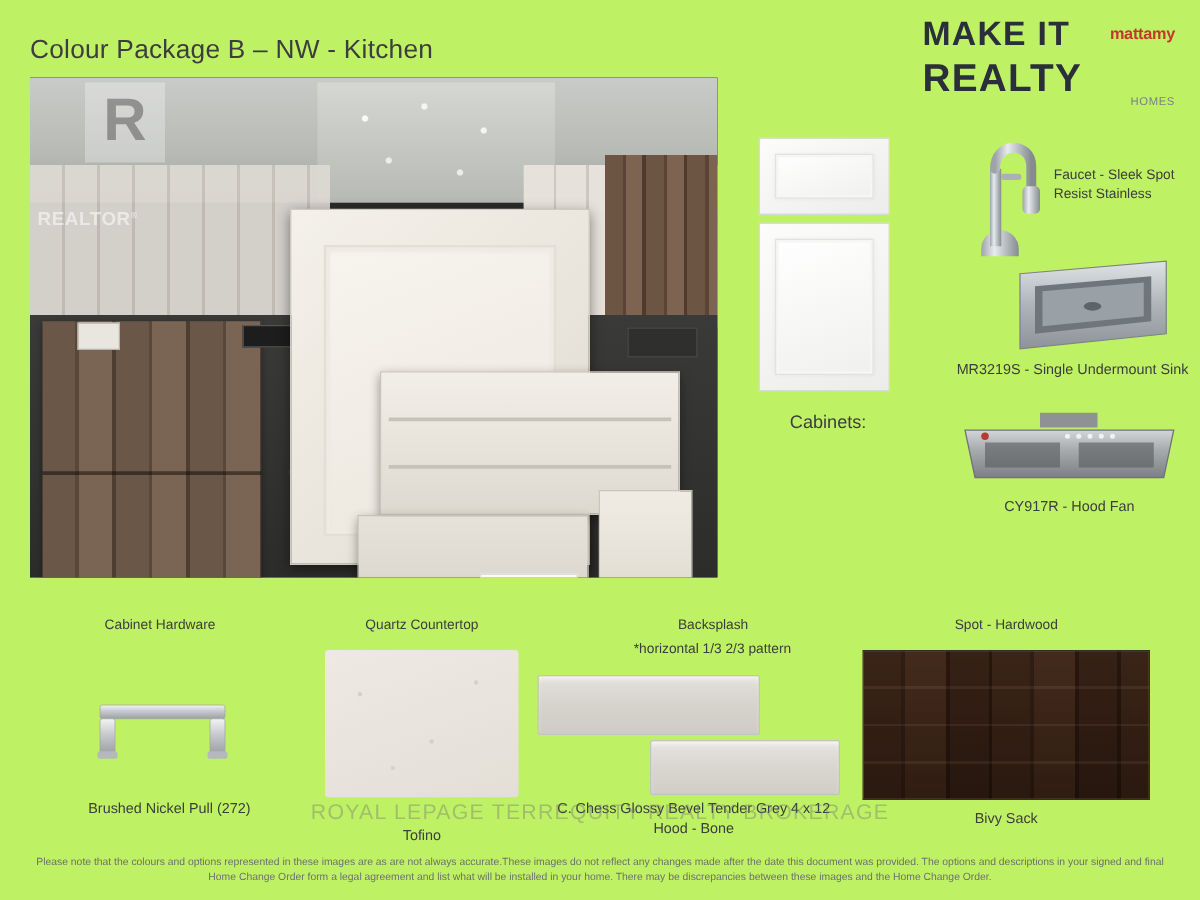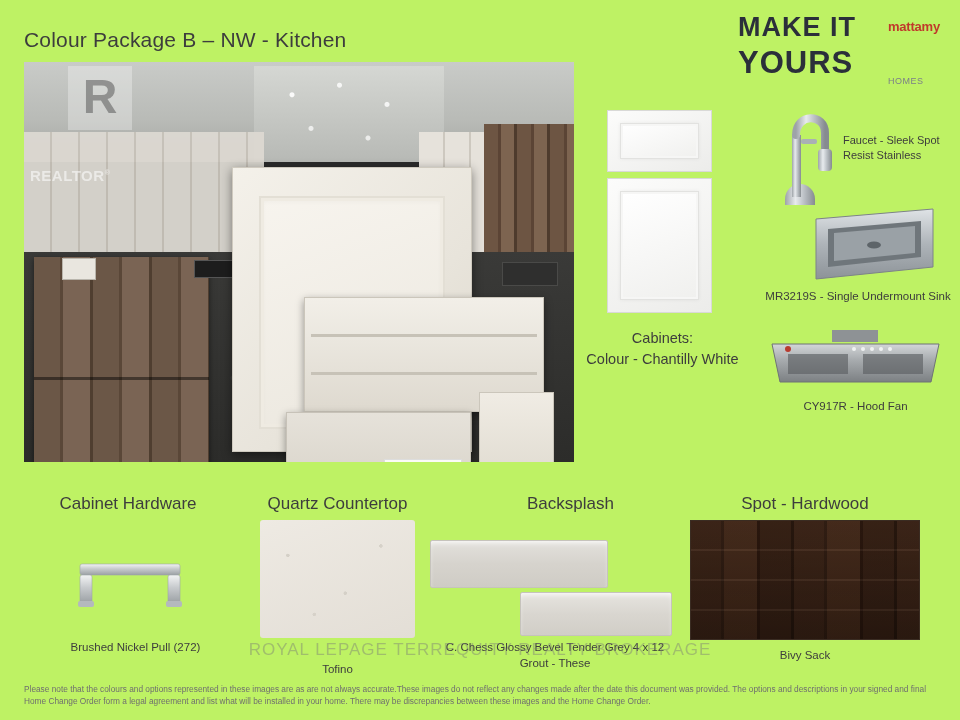--- a/index.html
+++ b/index.html
@@ -46,21 +46,21 @@
     color: #2b2f3a;
     letter-spacing: 1px;
     line-height: 1;
     margin-top: 6px;
     text-align: left;
     margin-left: 18px;
   }
   .brand .logo {
     position: absolute;
     right: 0; top: 6px;
-    text-align: left;
+    text-align: right;
     line-height: 1;
   }
   .brand .logo .mattamy {
     font-size: 13px;
     font-weight: bold;
     color: #c0392b;
     letter-spacing: -0.2px;
   }
   .brand .logo .homes {
     font-size: 9px;
@@ -229,21 +229,21 @@
   .hood-img {
     position: absolute; left: 768px; top: 330px; width: 175px; height: 62px;
   }
   .hood-label {
     position: absolute; left: 758px; top: 400px; width: 195px;
     text-align: center; font-size: 11.5px; color: #3d3d3d;
   }
 
   
   .bottom-title {
-    position: absolute; font-size: 17px; color: #3d3d3d; text-align: center;
+    position: absolute; font-size: 11px; color: #3d3d3d; text-align: center;
   }
   .bottom-caption {
     position: absolute; font-size: 11.5px; color: #3d3d3d; text-align: center;
     line-height: 1.35;
   }
 
   
   .pull-wrap { position: absolute; left: 62px; top: 548px; width: 135px; height: 72px; }
 
   
@@ -295,33 +295,33 @@
     position: absolute; left: 0; top: 640px; width: 100%;
     text-align: center; font-size: 17px; letter-spacing: 1px;
     color: rgba(120,120,120,.42);
     font-family: Liberation Sans, sans-serif;
     pointer-events: none;
   }
 
   
   .disclaimer {
     position: absolute; left: 24px; right: 24px; top: 683px;
-    font-size: 8.3px; color: #6f6f6f; line-height: 1.45; text-align: left;
+    font-size: 8.3px; color: #6f6f6f; line-height: 1.45; text-align: center;
   }
 </style>
 </head>
 <body>
 
 <div class="page">
 
   <div class="title">Colour Package B – NW - Kitchen</div>
 
   <div class="brand">
     <div class="makeit">MAKE IT</div>
-    <div class="yours">YOURS</div>
+    <div class="yours">REALTY</div>
     <div class="logo">
       <div class="mattamy">mattamy</div>
       <div class="homes">HOMES</div>
     </div>
   </div>
 
   <div class="photo">
     <div class="ph-ceiling"></div>
     <div class="ph-ceil-lights"></div>
     <div class="ph-tilewall"></div>
@@ -359,21 +359,20 @@
 
   <div class="cab-door" id="cab-door-top">
     <div class="cd-inner"></div>
   </div>
   <div class="cab-door" id="cab-door-bottom">
     <div class="cd-inner"></div>
   </div>
 
   <div class="cab-caption">
     <div>Cabinets:</div>
-    <div>Colour -  Chantilly White</div>
   </div>
 
   <svg class="faucet-img" viewBox="0 0 70 110">
     <defs>
       <linearGradient id="steel" x1="0" y1="0" x2="1" y2="0">
         <stop offset="0%" stop-color="#9ea3a8"></stop>
         <stop offset="35%" stop-color="#e8ebee"></stop>
         <stop offset="65%" stop-color="#b9bec3"></stop>
         <stop offset="100%" stop-color="#868b90"></stop>
       </linearGradient>
@@ -443,25 +442,26 @@
     <div>Brushed Nickel Pull (272)</div>
   </div>
 
   <div class="bottom-title" style="left:245px; top:494px; width:185px;">Quartz Countertop</div>
   <div class="quartz-sw"></div>
   <div class="bottom-caption" style="left:245px; top:662px; width:185px;">
     <div>Tofino</div>
   </div>
 
   <div class="bottom-title" style="left:458px; top:494px; width:225px;">Backsplash</div>
+  <div class="bottom-title" style="left:450px; top:513px; width:240px;">*horizontal 1/3 2/3 pattern</div>
   <div class="bs-tile-1"></div>
   <div class="bs-tile-2"></div>
   <div class="bottom-caption" style="left:420px; top:640px; width:270px;">
     <div>C. Chess Glossy Bevel Tender Grey 4 x 12</div>
-    <div>Grout - These</div>
+    <div>Hood - Bone</div>
   </div>
 
   <div class="bottom-title" style="left:705px; top:494px; width:200px;">Spot - Hardwood</div>
   <div class="floor-sw"></div>
   <div class="bottom-caption" style="left:705px; top:648px; width:200px;">
     <div>Bivy Sack</div>
   </div>
 
   <div class="watermark">ROYAL LEPAGE  TERREQUITY REALTY BROKERAGE</div>
 

